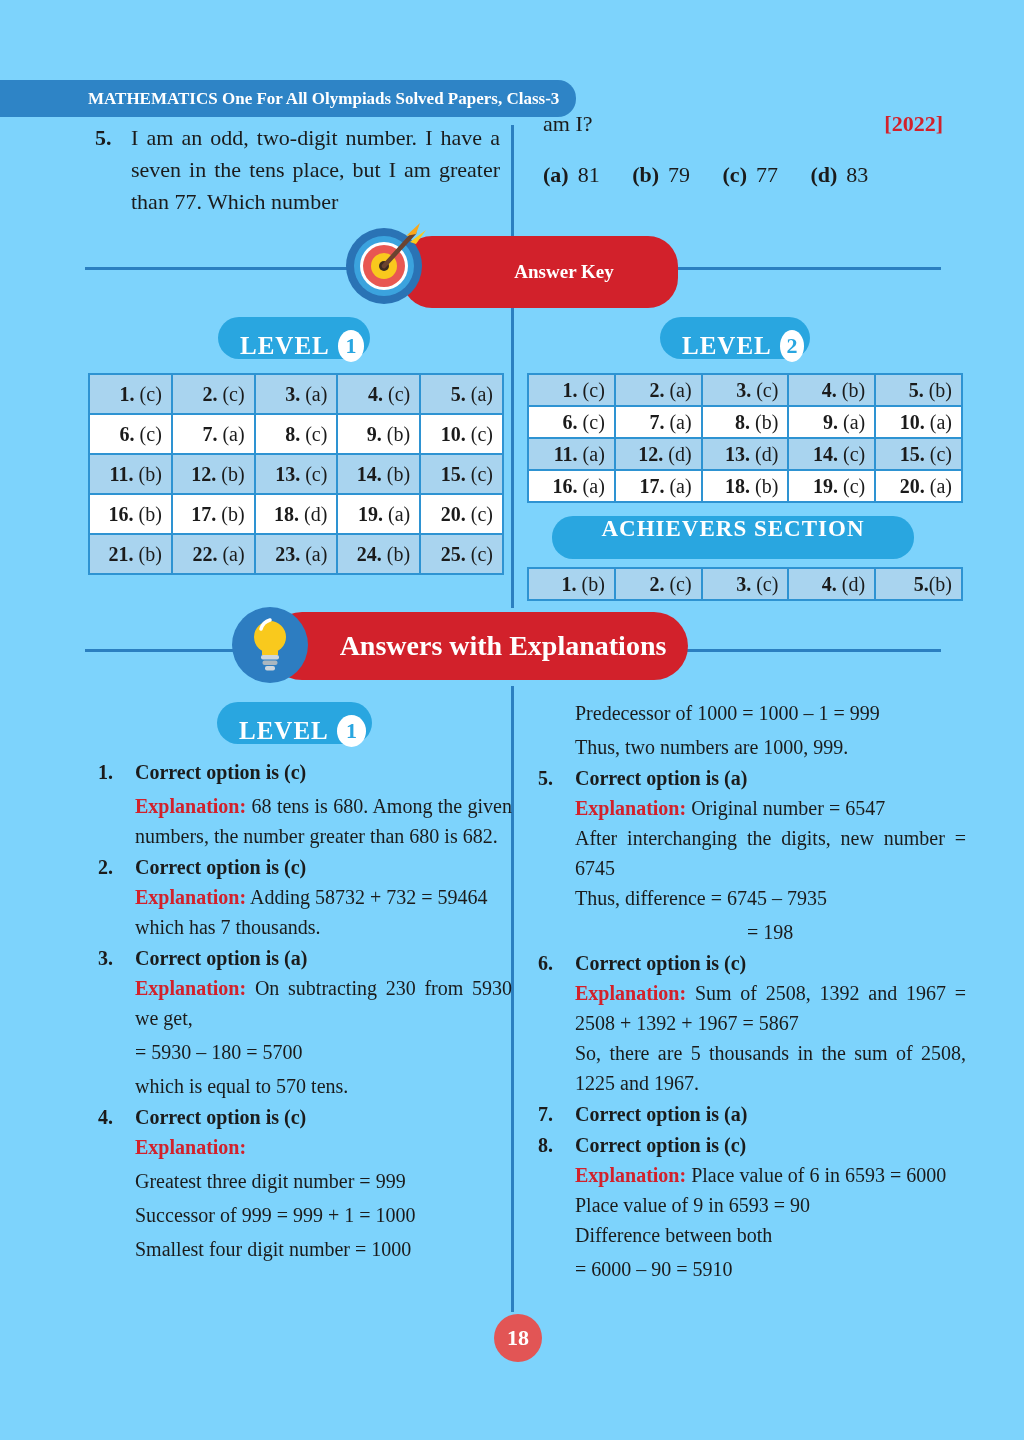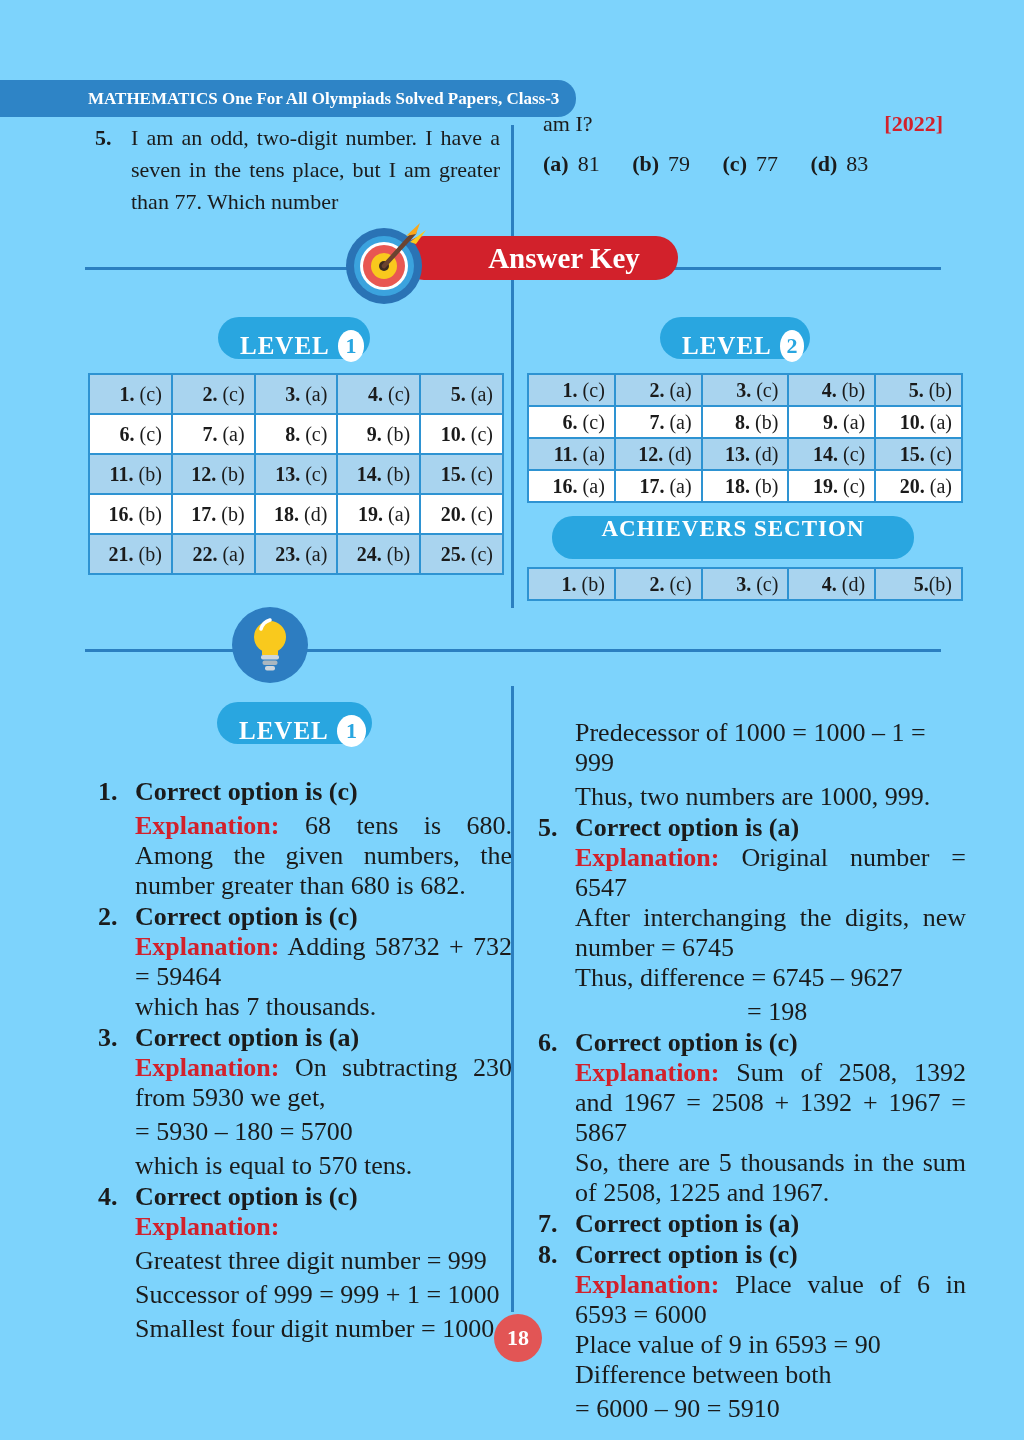--- a/index.html
+++ b/index.html
@@ -16,29 +16,29 @@
   .vline{width:3px;}
   .hline{height:3px;}
 
   
   .q-left{position:absolute;left:95px;top:122px;width:405px;font-size:22px;line-height:32px;display:flex;}
   .q-left .qnum{width:36px;font-weight:bold;flex-shrink:0;}
   .q-left .qtext{flex:1;text-align:justify;}
   .q-right{position:absolute;left:543px;top:108px;width:400px;font-size:22px;line-height:32px;}
   .q-right .row1{display:flex;justify-content:space-between;}
   .q-right .year{color:#d2212b;font-weight:bold;}
-  .q-right .opts{margin-top:8px;}
+  .q-right .opts{margin-top:19px;}
   .opt{margin-right:27px;white-space:nowrap;}
   .opt b{font-weight:bold;}
   .opt .ov{margin-left:9px;}
 
   
   .banner{position:absolute;background:#d2212b;color:#fff;font-weight:bold;z-index:2;
     display:flex;align-items:center;justify-content:center;box-sizing:border-box;}
-  .ak-banner{left:402px;top:236px;width:276px;height:44px;border-radius:30px;font-size:29px;padding-left:48px;}
+  .ak-banner{left:402px;top:236px;width:276px;height:72px;border-radius:30px;font-size:19px;padding-left:48px;}
   .ex-banner{left:268px;top:612px;width:420px;height:68px;border-radius:34px;font-size:28px;padding-left:50px;}
   .icon-wrap{position:absolute;z-index:3;line-height:0;}
   .target-wrap{left:343px;top:221px;}
   .bulb-wrap{left:231px;top:606px;}
 
   
   .level-badge{position:absolute;height:42px;background:#29a6e0;border-radius:21px;z-index:2;
     display:flex;align-items:center;justify-content:space-between;padding:16px 6px 0 22px;box-sizing:border-box;
     color:#fff;font-weight:bold;font-size:25px;letter-spacing:1px;gap:8px;}
   .lv-circle{width:32px;height:32px;border-radius:50%;background:#fff;color:#29a6e0;
@@ -52,21 +52,21 @@
   .ak-table{position:absolute;display:grid;grid-template-columns:repeat(5,1fr);gap:2px;
     background:#2e93d2;border:2px solid #2e93d2;z-index:1;}
   .ak-table .cell{background:#a9d4ef;display:flex;align-items:center;justify-content:flex-end;
     padding-right:9px;font-size:20px;}
   .ak-table .cell.alt{background:#ffffff;}
   .t1{left:88px;top:373px;width:412px;grid-auto-rows:38px;}
   .t2{left:527px;top:373px;width:432px;grid-auto-rows:30px;}
   .t3{left:527px;top:567px;width:432px;grid-auto-rows:30px;}
 
   
-  .ecol{position:absolute;font-size:26px;line-height:30px;margin-top:20px;}
+  .ecol{position:absolute;font-size:20px;line-height:30px;}
   .left-col{left:98px;top:757px;width:414px;}
   .right-col{left:538px;top:698px;width:428px;}
   .item{display:flex;margin-bottom:1px;}
   .item .n{width:37px;font-weight:bold;flex-shrink:0;}
   .item .b{flex:1;min-width:0;}
   .t{font-weight:bold;}
   .p{text-align:justify;}
   .mt4{margin-top:4px;}
   .sp{margin-top:4px;}
   .ind{padding-left:172px;}
@@ -342,20 +342,23 @@
         <b>4.</b>
         <span>&nbsp;(d)</span>
       </div>
       <div class="cell">
         <b>5.</b>
         <span>(b)</span>
       </div>
     </div>
 
   <div class="hline" style="left:85px;top:649px;width:856px;"></div>
+  <div class="banner ex-banner">
+    <span>Answers with Explanations</span>
+  </div>
   <div class="icon-wrap bulb-wrap">
     <svg width="78" height="78" viewBox="0 0 78 78">
       <circle cx="39" cy="39" r="38" fill="#2d7dc1"></circle>
       <circle cx="39" cy="31" r="16" fill="#f9c91d"></circle>
       <path d="M31 43 h16 v6 h-16 z" fill="#f9c91d"></path>
       <path d="M30 23 q2 -7 9 -9" stroke="#ffffff" stroke-width="3.5" fill="none" stroke-linecap="round"></path>
       <rect x="30" y="49" width="18" height="4.5" rx="2" fill="#cdd6dd"></rect>
       <rect x="31.5" y="54.5" width="15" height="4.5" rx="2" fill="#aab7c0"></rect>
       <rect x="34" y="60" width="10" height="4.5" rx="2" fill="#cdd6dd"></rect>
     </svg>
@@ -414,21 +417,21 @@
         <div class="line">Predecessor of 1000 = 1000 – 1 = 999</div>
         <div class="line sp">Thus, two numbers are 1000, 999.</div>
       </div>
     </div>
     <div class="item">
       <div class="n">5.</div>
       <div class="b">
         <div class="t">Correct option is (a)</div>
         <div class="p"><span class="red">Explanation:</span> <span>Original number = 6547</span></div>
         <div class="p">After interchanging the digits, new number = 6745</div>
-        <div class="line">Thus, difference = 6745 – 9627</div>
+        <div class="line">Thus, difference = 6745 – 7935</div>
         <div class="line ind sp">= 198</div>
       </div>
     </div>
     <div class="item">
       <div class="n">6.</div>
       <div class="b">
         <div class="t">Correct option is (c)</div>
         <div class="p"><span class="red">Explanation:</span> <span>Sum of 2508, 1392 and 1967 = 2508 + 1392 + 1967 = 5867</span></div>
         <div class="p">So, there are 5 thousands in the sum of 2508, 1225 and 1967.</div>
       </div>

